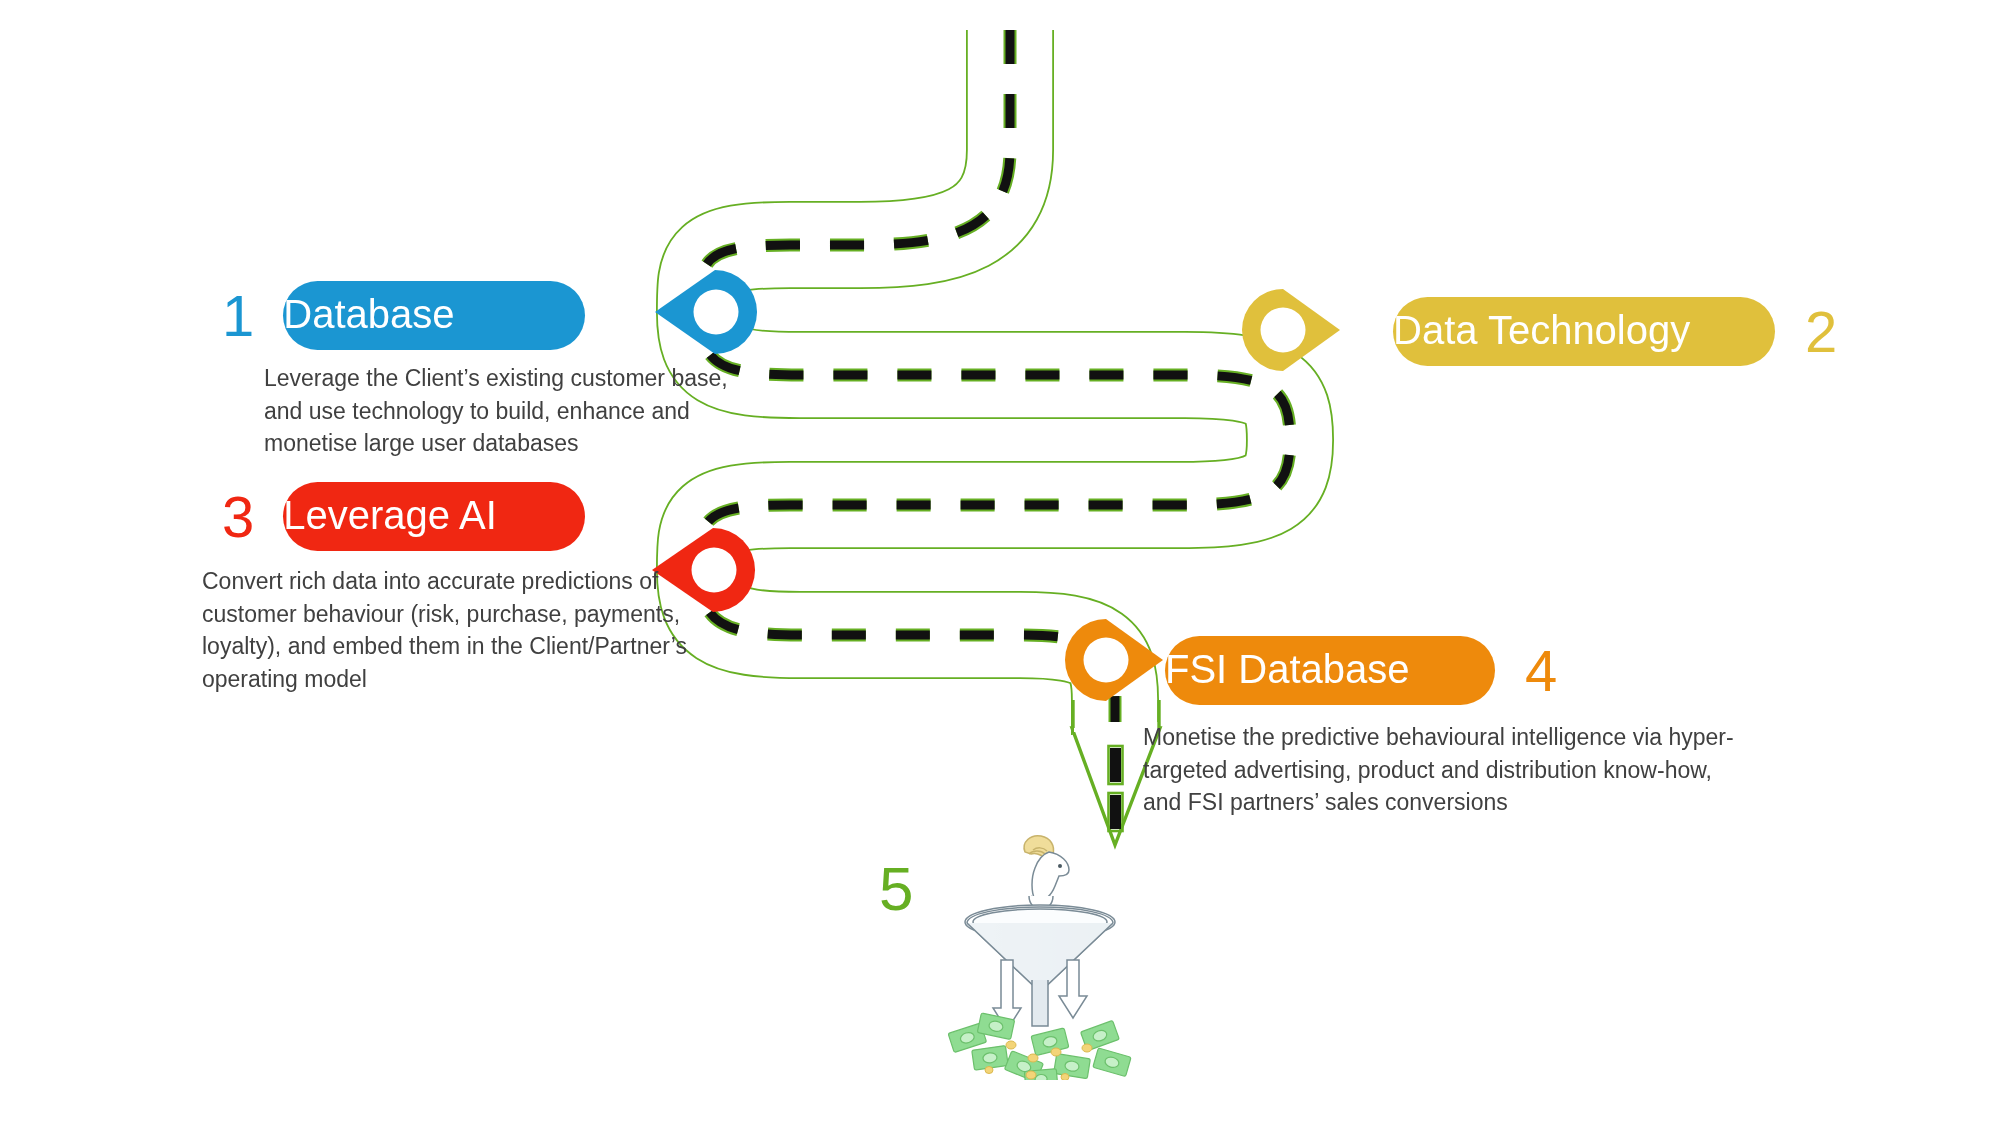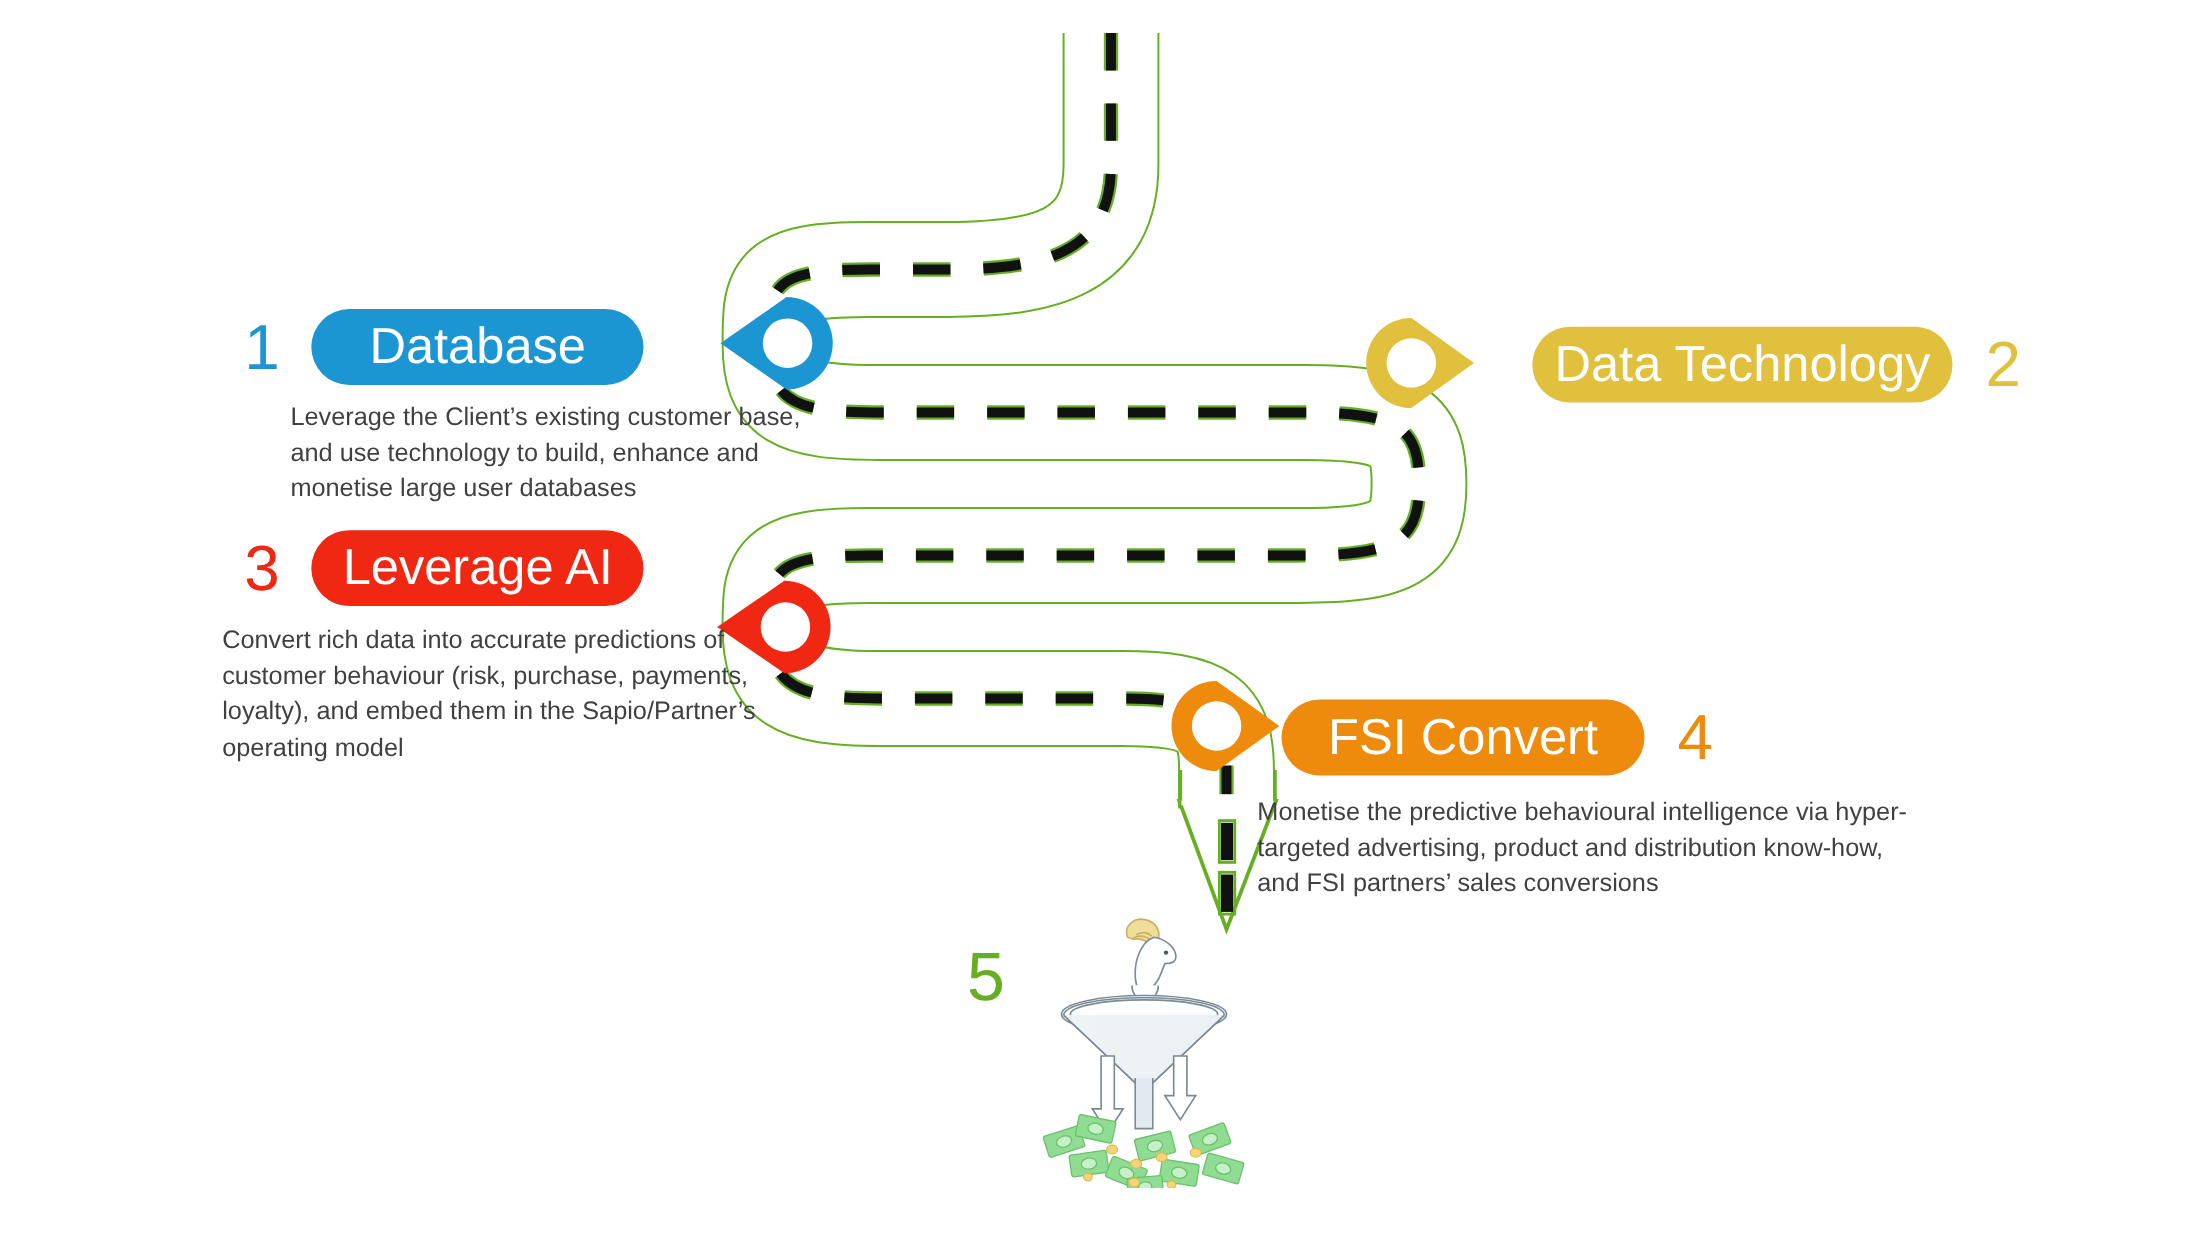--- a/index.html
+++ b/index.html
@@ -39,23 +39,23 @@
   }
   .step-num {
     font-size: 58px;
     line-height: 58px;
     font-weight: 400;
     letter-spacing: -1px;
   }
   .pill {
     border-radius: 40px;
     color: #ffffff;
-    font-size: 46px;
+    font-size: 40px;
     line-height: 36px;
-    text-align: center;
+    text-align: left;
     padding: 15px 0 18px 0;
     box-sizing: border-box;
   }
   .step-body {
     font-size: 23px;
     line-height: 32.5px;
     color: #404040;
     margin-top: 12px;
   }
 
@@ -181,26 +181,26 @@
       <span class="pill">Data Technology</span>
       <span class="step-num">2</span>
     </div>
   </div>
 
   <div class="step" id="step-3">
     <div class="step-head">
       <span class="step-num">3</span>
       <span class="pill">Leverage AI</span>
     </div>
-    <div class="step-body">Convert rich data into accurate predictions of customer behaviour (risk, purchase, payments, loyalty), and embed them in the Sapio/Partner’s operating model</div>
+    <div class="step-body">Convert rich data into accurate predictions of customer behaviour (risk, purchase, payments, loyalty), and embed them in the Client/Partner’s operating model</div>
   </div>
 
   <div class="step" id="step-4">
     <div class="step-head">
-      <span class="pill">FSI Convert</span>
+      <span class="pill">FSI Database</span>
       <span class="step-num">4</span>
     </div>
     <div class="step-body">Monetise the predictive behavioural intelligence via hyper-targeted advertising, product and distribution know-how, and FSI partners’ sales conversions</div>
   </div>
 
   <div class="step" id="step-5">
     <div class="step-head">
       <span class="step-num">5</span>
     </div>
   </div>

